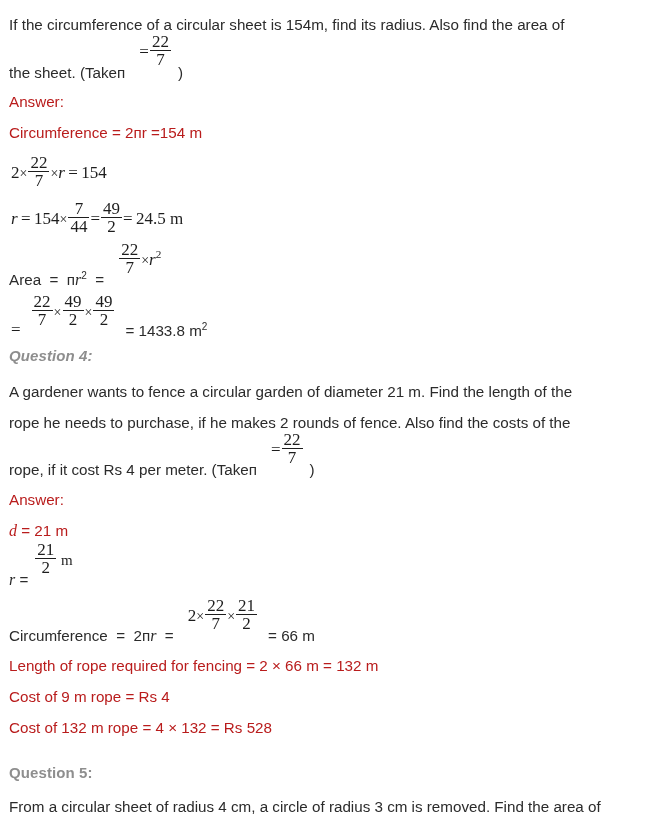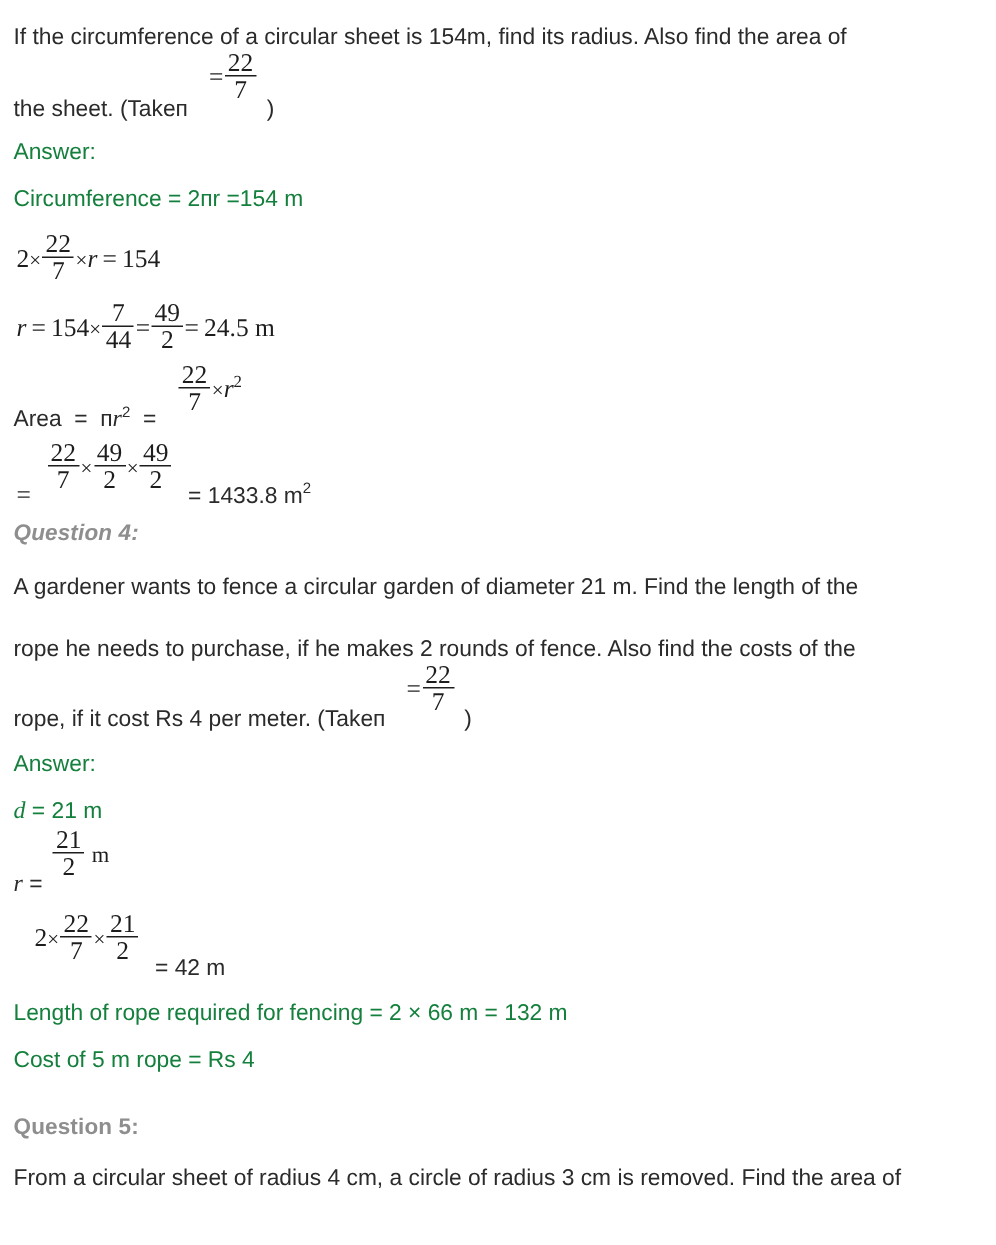--- a/index.html
+++ b/index.html
@@ -45,21 +45,21 @@
     margin: 0;
     text-align: left;
   }
   .para.justified {
     text-align: justify;
     text-align-last: left;
   }
 
   .line {
     font-size: 15.2px;
-    color: #15803d;
+    color: #b91c1c;
     line-height: 31px;
     margin: 0;
     white-space: nowrap;
   }
 
   
   .mth {
     font-family: "Liberation Serif", "DejaVu Serif", serif;
     font-size: 17px;
     color: #1d1d1d;
@@ -189,21 +189,21 @@
       <span class="sp10"></span>
       <span class="txt"><span>=</span> <span>1433.8 m</span><span class="sup">2</span></span>
     </div>
 
     <div class="blockgap-sm"></div>
 
     
     <div class="qhead tight">Question 4:</div>
 
     <p class="para justified" style="width:651px;">A gardener wants to fence a circular garden of diameter 21 m. Find the length of the</p>
-    <p class="para justified" style="width:651px;margin-top:10px;">rope he needs to purchase, if he makes 2 rounds of fence. Also find the costs of the</p>
+    <p class="para justified" style="width:651px;">rope he needs to purchase, if he makes 2 rounds of fence. Also find the costs of the</p>
 
     <div class="mixrow" style="margin-top:4px;margin-bottom:6px;">
       <span class="txt">rope, if it cost Rs 4 per meter. (Takeп</span>
       <span class="sp14"></span>
       <span class="mth raised">
         <span>=</span><span class="frac"><span class="num">22</span><span class="den">7</span></span>
       </span>
       <span class="sp6"></span>
       <span class="txt">)</span>
     </div>
@@ -218,32 +218,34 @@
       <span class="txt"><i style="font-family:'Liberation Serif',serif;font-size:16px;">r</i> <span>=</span></span>
       <span class="sp6"></span>
       <span class="mth raised">
         <span class="frac"><span class="num">21</span><span class="den">2</span></span><span style="font-size:15px;">&nbsp;<span>m</span></span>
       </span>
     </div>
 
     <div class="blockgap-lg"></div>
 
     <div class="mixrow">
+      <span class="txt"><span>Circumference  =  2п</span><i style="font-family:'Liberation Serif',serif;font-size:16px;">r</i><span>  =</span></span>
       <span class="sp14"></span>
       <span class="mth raised">
         <span>2</span><span class="times">×</span><span class="frac"><span class="num">22</span><span class="den">7</span></span><span class="times">×</span><span class="frac"><span class="num">21</span><span class="den">2</span></span>
       </span>
       <span class="sp10"></span>
-      <span class="txt"><span>=</span> <span>42 m</span></span>
+      <span class="txt"><span>=</span> <span>66 m</span></span>
     </div>
 
     <div class="blockgap-sm"></div>
 
     <p class="line">Length of rope required for fencing = 2 × 66 m = 132 m</p>
-    <p class="line">Cost of 5 m rope = Rs 4</p>
+    <p class="line">Cost of 9 m rope = Rs 4</p>
+    <p class="line">Cost of 132 m rope = 4 × 132 = Rs 528</p>
 
     
     <div class="qhead" style="margin-top:22px;margin-bottom:10px;">Question 5:</div>
 
     <p class="para">From a circular sheet of radius 4 cm, a circle of radius 3 cm is removed. Find the area of</p>
     
 
   </div>
 </div>
 

